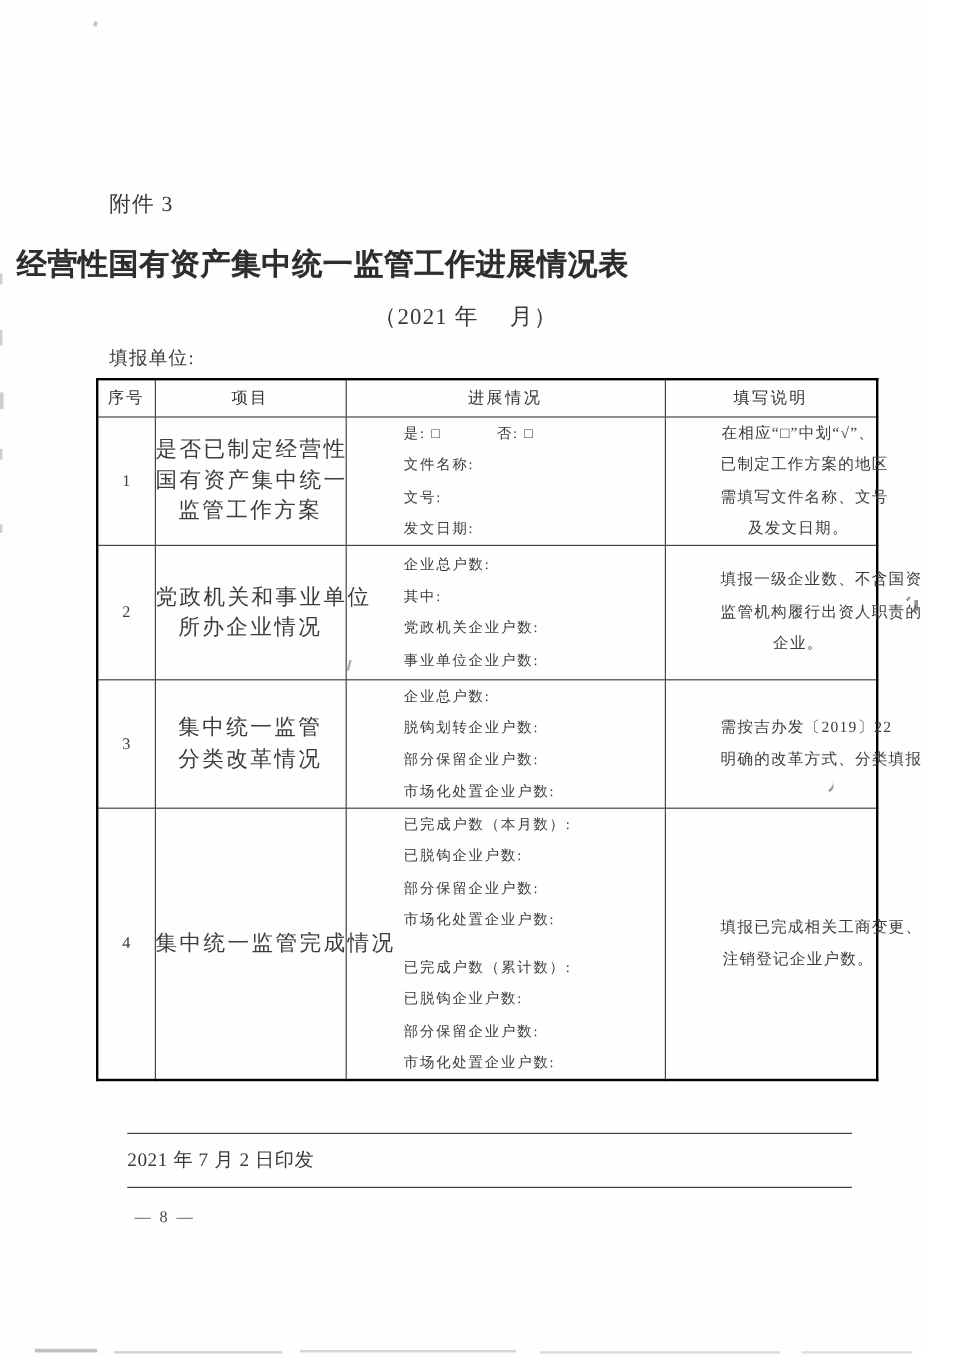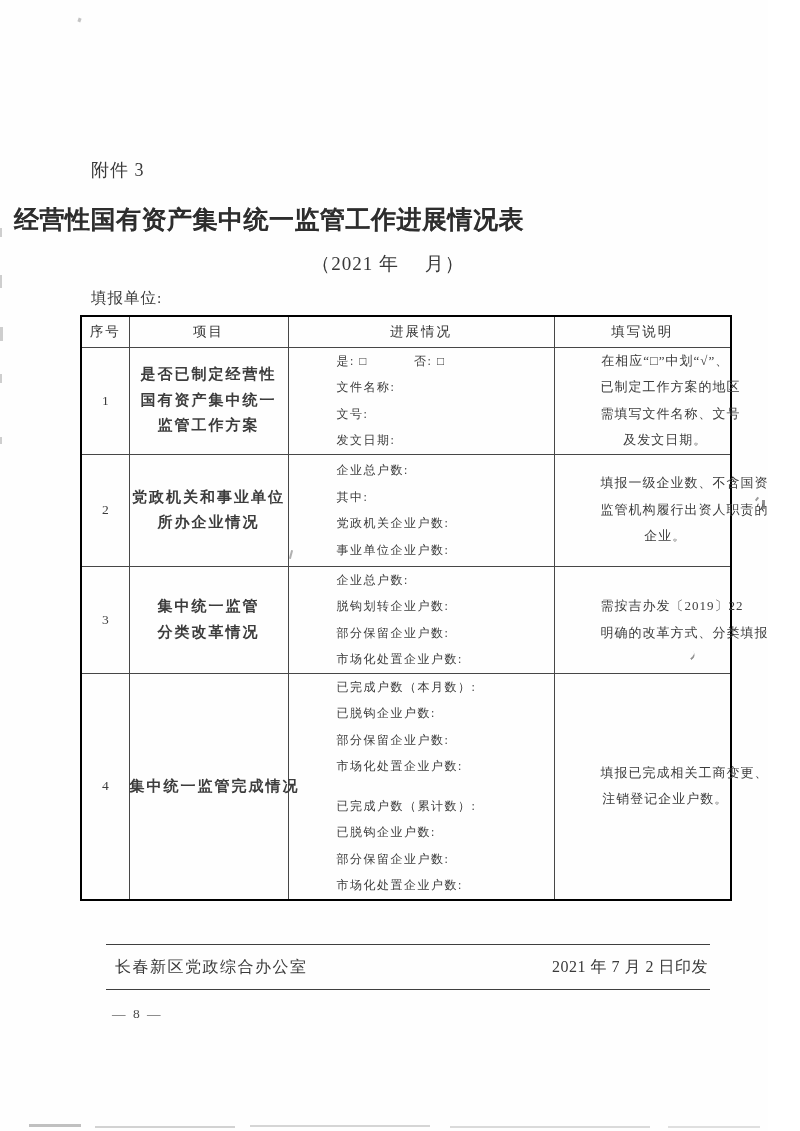--- a/index.html
+++ b/index.html
@@ -23,21 +23,21 @@
   
   table.main{
     position:absolute;left:80px;top:315px;width:650px;
     border-collapse:collapse;table-layout:fixed;
     border:2px solid #000000;
   }
   table.main td,table.main th{border:1.5px solid #474747;padding:0;vertical-align:middle;}
   th.hdr{font-size:13.5px;font-weight:normal;letter-spacing:2px;color:#333;text-align:center;}
   td.c-no{text-align:center;font-size:13.5px;color:#3c3c3c;}
   td.c-item{text-align:center;}
-  .i-line{font-size:15px;letter-spacing:2px;line-height:25.5px;white-space:nowrap;font-weight:bold;}
+  .i-line{font-size:18px;letter-spacing:2px;line-height:25.5px;white-space:nowrap;}
   td.c-prog{padding-left:8px;}
   .p-line{font-size:12px;letter-spacing:1.5px;line-height:26.5px;white-space:nowrap;padding-left:48px;}
   td.c-note{text-align:center;padding:0 2px;}
   .n-line{font-size:13px;letter-spacing:1px;line-height:26.5px;white-space:nowrap;padding-left:46px;}
   .yn-gap{display:inline-block;width:46px;}
   .pg2{margin-top:13px;}
   
   .footer-rule{position:absolute;left:106px;width:604px;height:0;border-top:1.6px solid #3f3f3f;}
   #fl1{top:944px;} #fl2{top:989px;}
   .footer-text{
@@ -162,21 +162,20 @@
       <td class="c-note">
             <div class="n-line">填报已完成相关工商变更、</div>
             <div class="n-line">注销登记企业户数。</div>
           </td>
     </tr>
   </tbody>
     </table>
 
   <div class="footer-rule" id="fl1"></div>
   <div class="footer-text">
-    <span class="issuer">长春新区党政综合办公室</span>
     <span class="pubdate">2021 年 7 月 2 日印发</span>
   </div>
   <div class="footer-rule" id="fl2"></div>
   <div class="page-num">— 8 —</div>
 
   <div class="art spk" style="left:78px;top:18px;width:3px;height:4px;transform:rotate(20deg)"></div>
   <div class="art edge" style="left:0;top:228px;width:2px;height:9px"></div>
   <div class="art edge" style="left:0;top:275px;width:2px;height:13px"></div>
   <div class="art edge" style="left:0;top:327px;width:3px;height:14px"></div>
   <div class="art edge" style="left:0;top:374px;width:2px;height:9px"></div>

